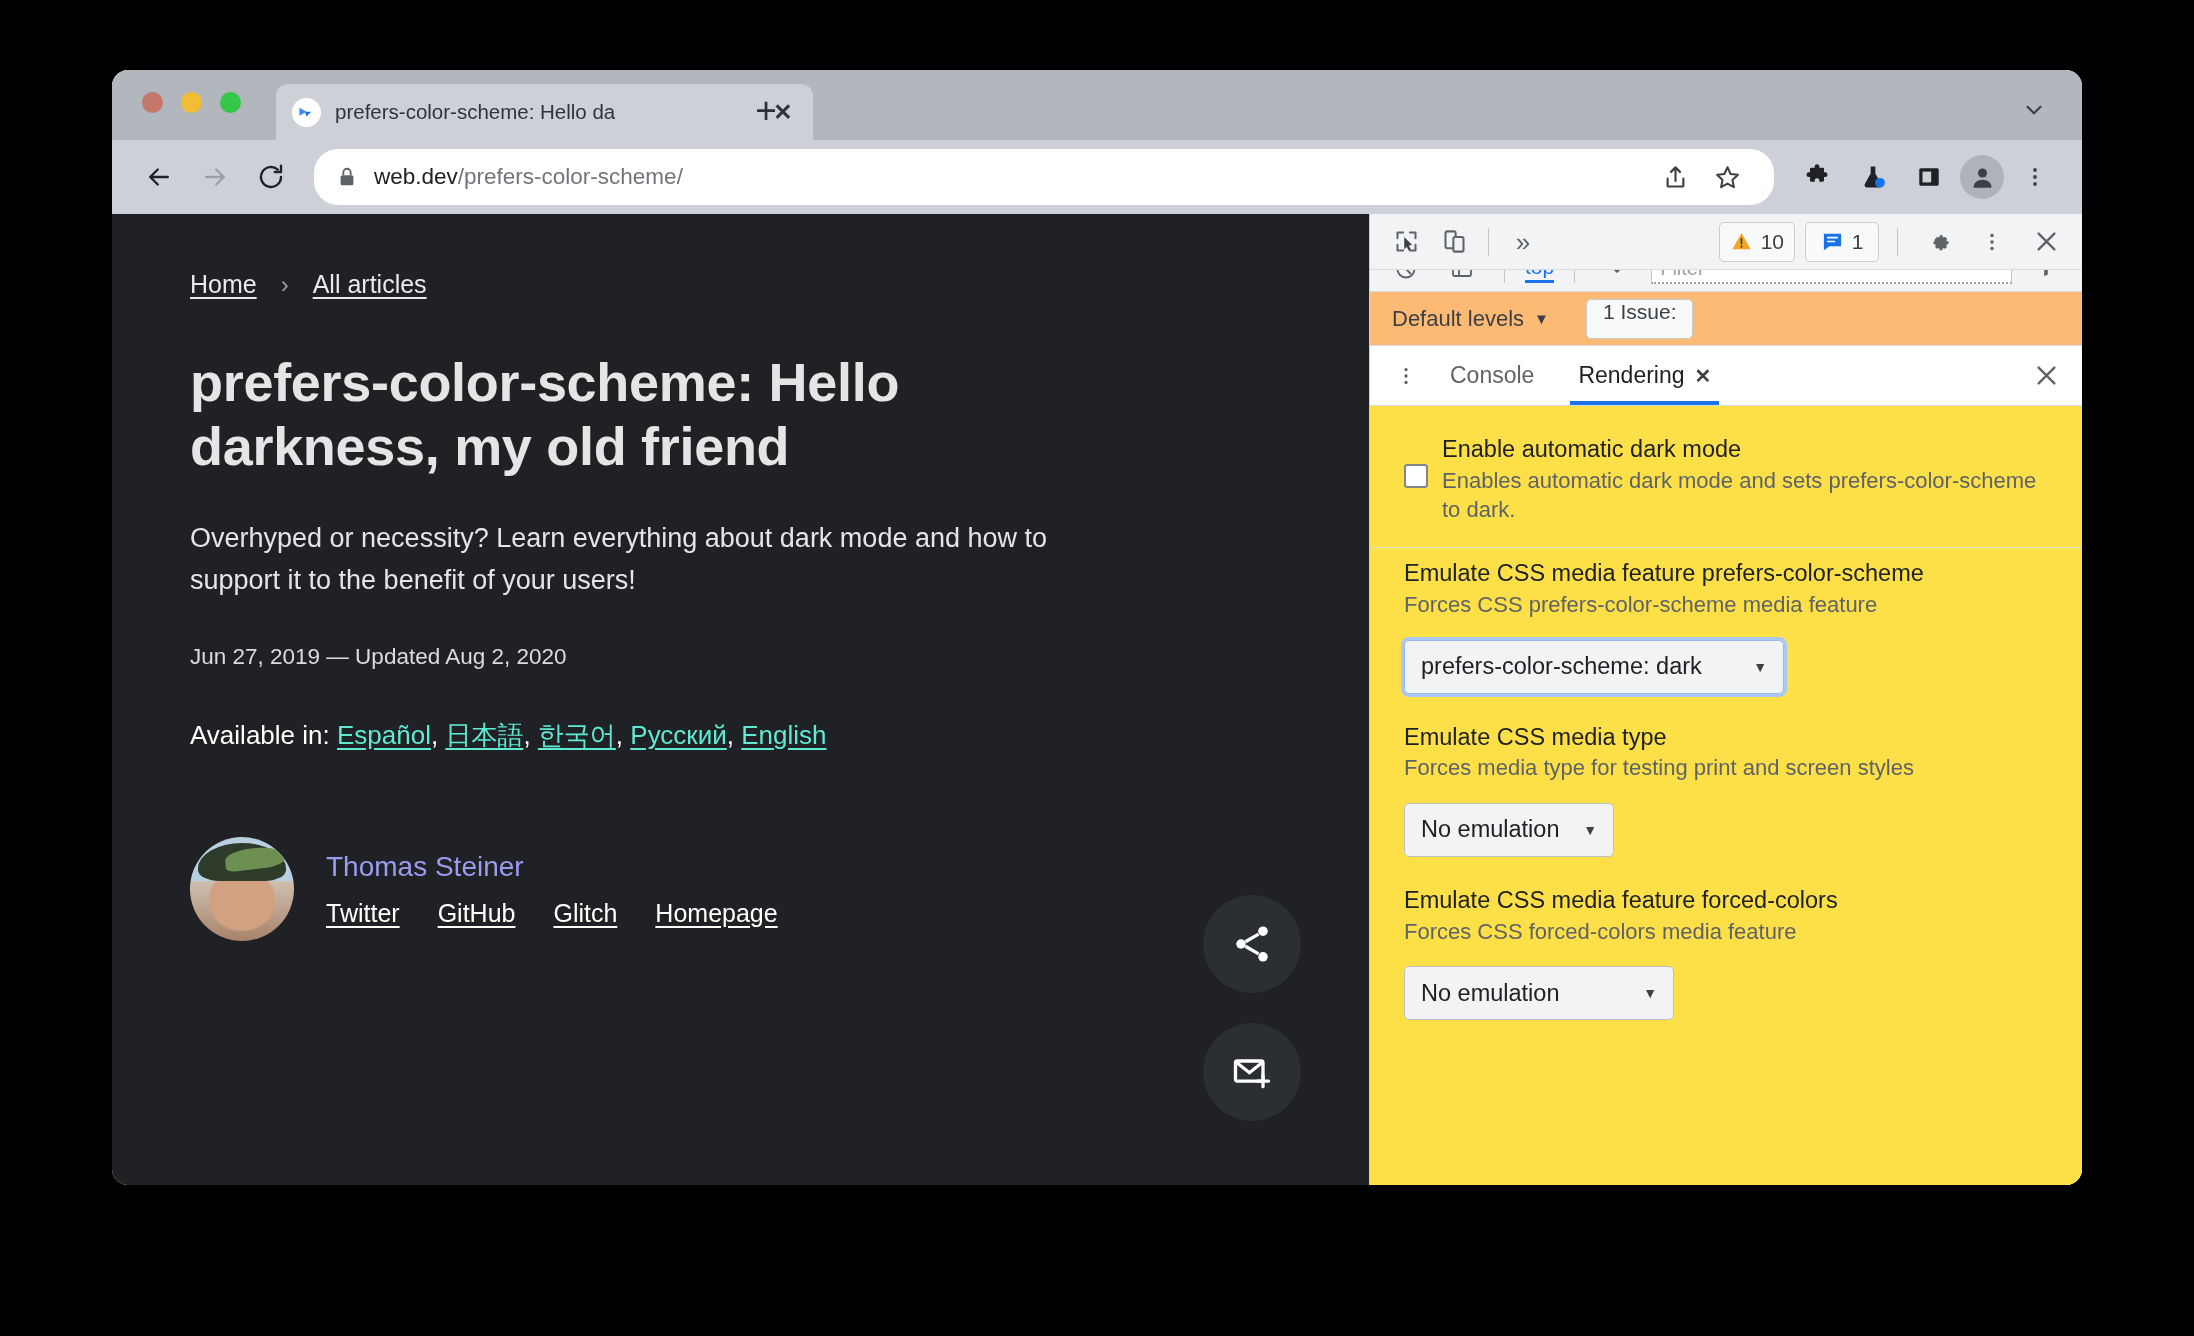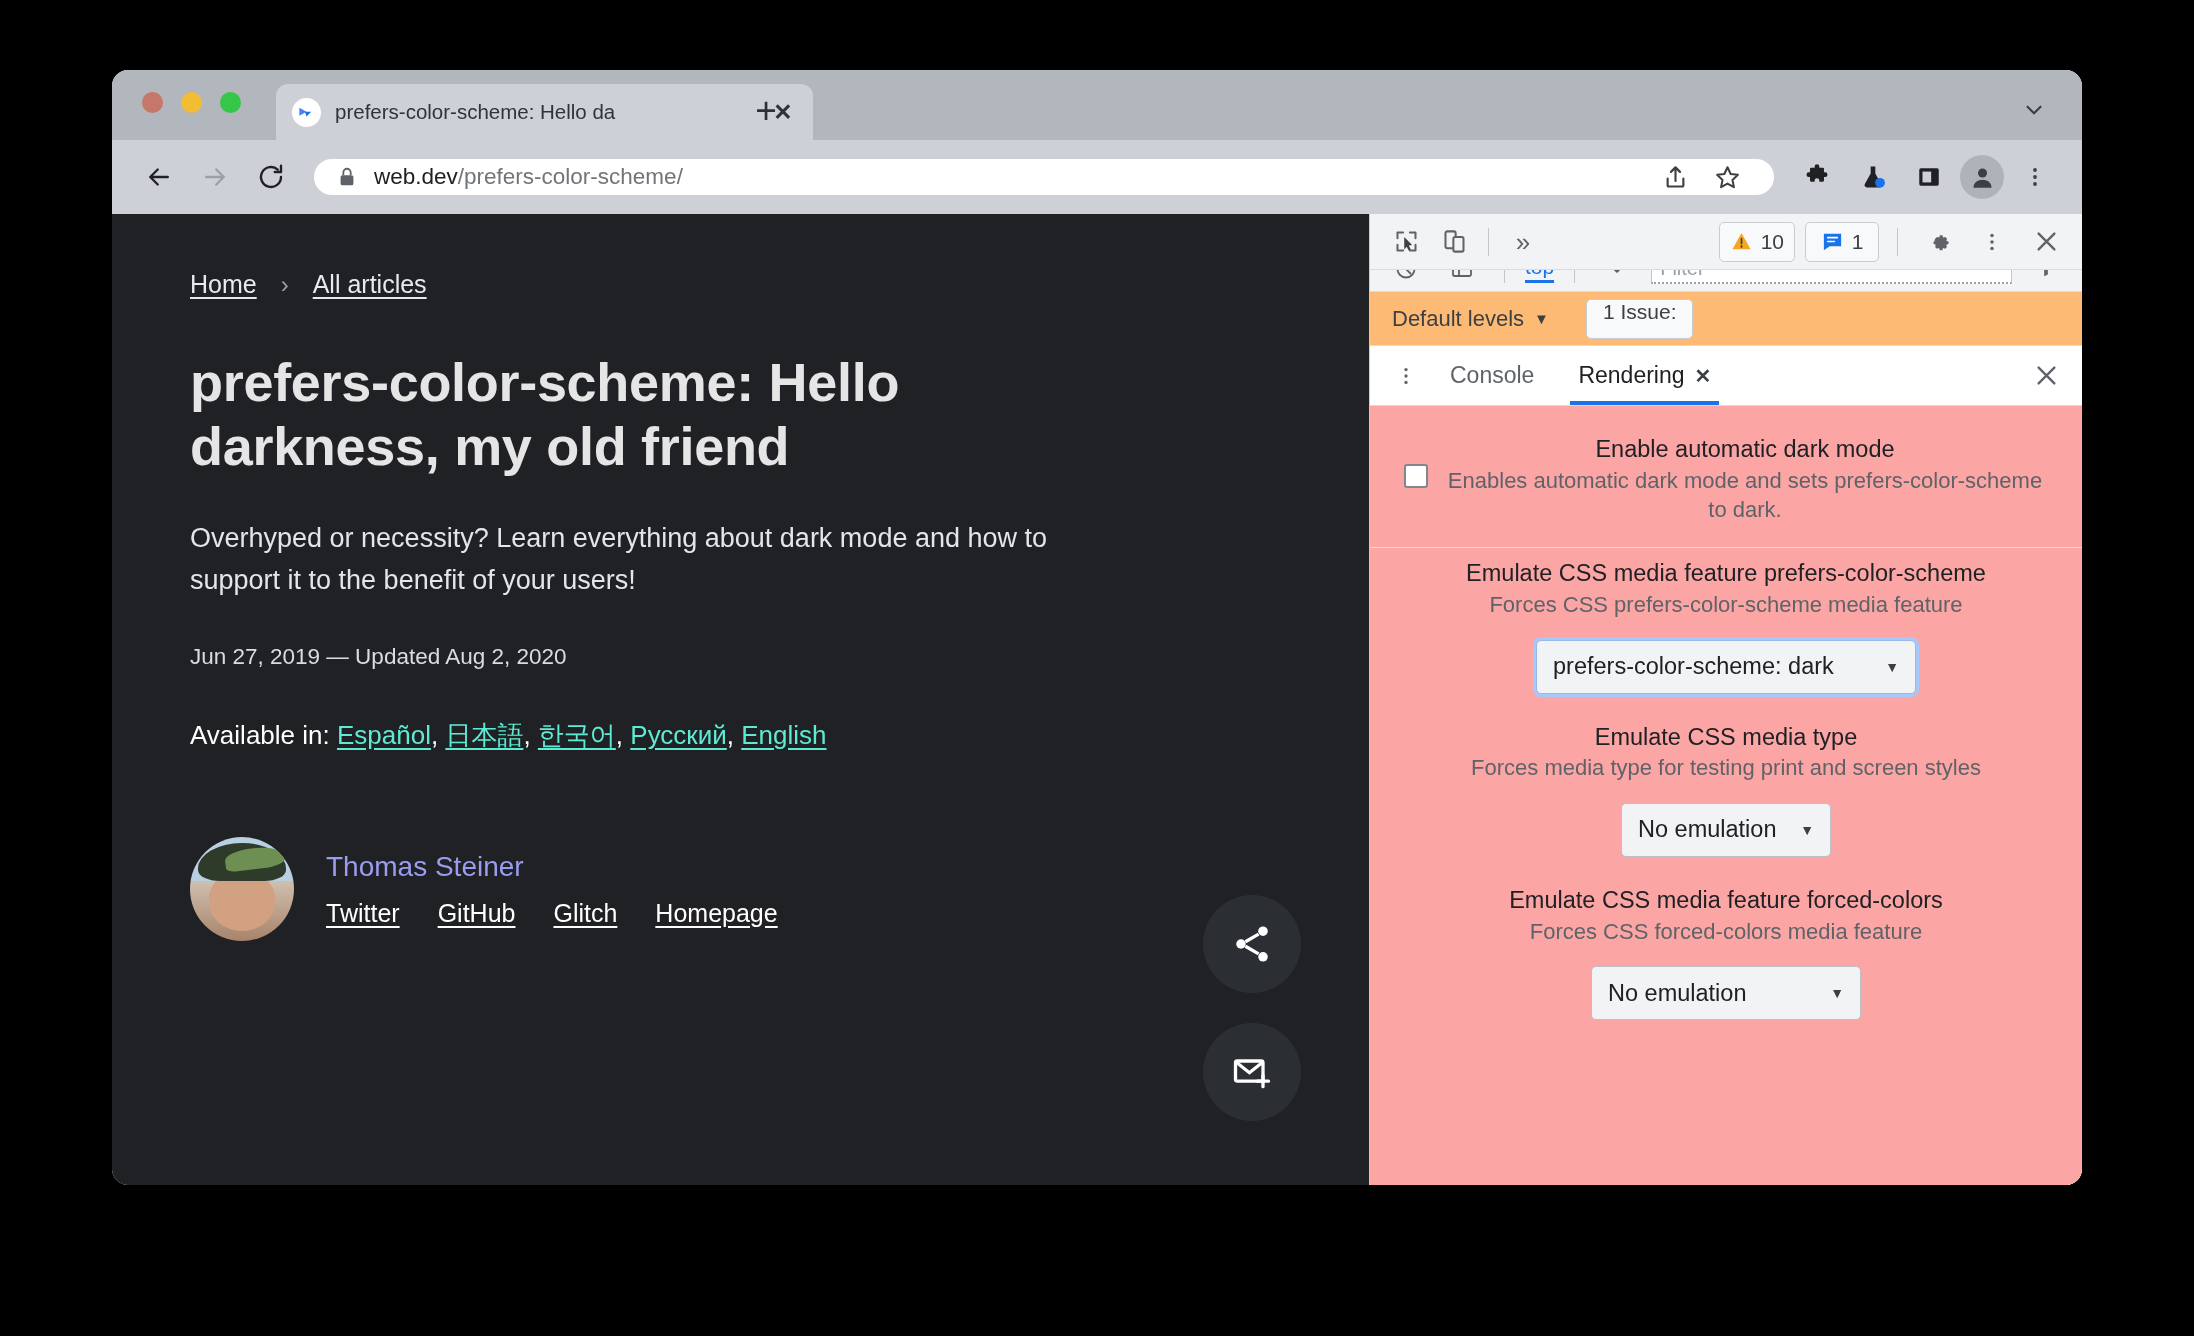--- a/index.html
+++ b/index.html
@@ -88,21 +88,21 @@
     display: flex; align-items: center;
     padding: 0 22px;
     gap: 6px;
   }
   .tb-btn {
     width: 50px; height: 50px; flex: none;
     display: flex; align-items: center; justify-content: center;
   }
   .omnibox {
     flex: 1;
-    height: 36px;
+    height: 56px;
     margin: 0 12px;
     background: #fff;
     border-radius: 24px;
     display: flex; align-items: center;
     padding: 0 22px;
     min-width: 0;
   }
   .lock { margin-right: 16px; flex: none; display: flex; }
   .url { font-size: 22.5px; color: #202124; white-space: nowrap; }
   .url .path { color: #70757a; }
@@ -329,24 +329,23 @@
   .dt-tab.active { color: #202124; }
   .dt-tab.active::after {
     content: ""; position: absolute;
     left: 14px; right: 14px; bottom: 0; height: 4px;
     background: #1a73e8;
   }
   .tab-x { font-size: 20px; color: #3c4043; font-weight: 600; }
 
   .dt-panel {
     flex: 1;
-    background: #fca5a5;
+    background: #fde047;
     overflow: hidden;
     padding: 18px 0 0 0;
-    text-align: center;
   }
   .setting {
     padding: 10px 34px 18px 34px;
   }
   .setting.divider { border-bottom: 1px solid #e0e0e0; padding-bottom: 22px; }
   .set-row { display: flex; align-items: flex-start; gap: 14px; }
   .checkbox {
     width: 24px; height: 24px;
     border: 2px solid #80868b;
     border-radius: 3px;

